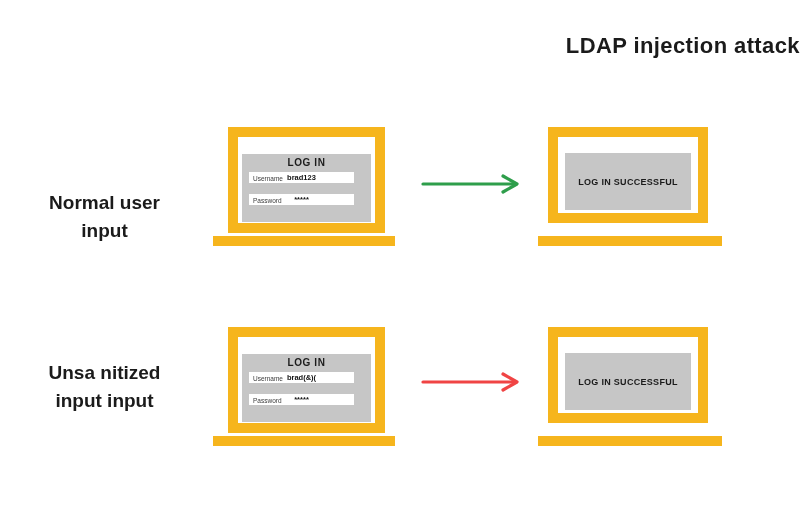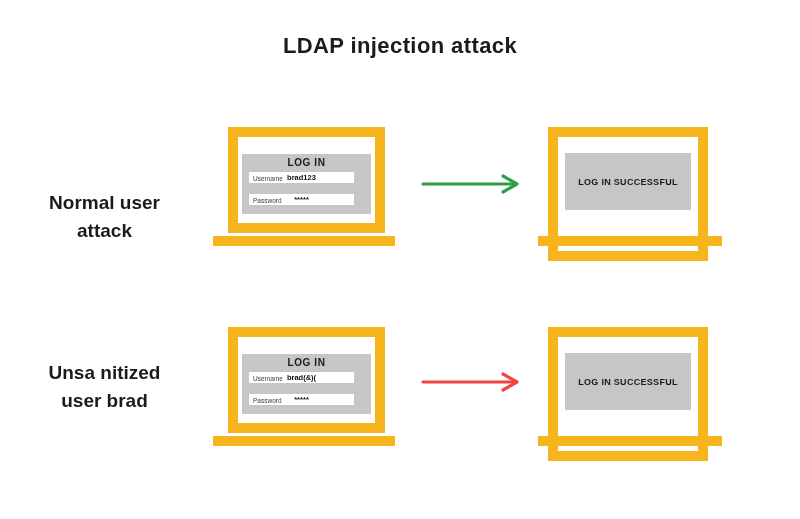--- a/index.html
+++ b/index.html
@@ -10,21 +10,21 @@
     background: #ffffff;
     font-family: "Liberation Sans", sans-serif;
     overflow: hidden;
   }
   .title {
     position: absolute;
     top: 33px;
     left: 0;
     width: 100%;
     margin: 0;
-    text-align: center;
+    text-align: right;
     font-size: 22px;
     font-weight: 700;
     letter-spacing: 0.4px;
     color: var(--text);
   }
   .row-label {
     position: absolute;
     left: 12px;
     width: 185px;
     text-align: center;
@@ -36,40 +36,40 @@
   .row-label-1 { top: 162px; margin-top: 27px; }
   .row-label-2 { top: 359px; }
 
   .laptop-screen {
     position: absolute;
     box-sizing: border-box;
     border: 10px solid var(--yellow);
     background: #ffffff;
   }
   .screen-a { left: 228px; width: 157px; height: 106px; }
-  .screen-b { left: 548px; width: 160px; height: 134px; padding-left: 41px; }
+  .screen-b { left: 548px; width: 160px; height: 96px; padding-left: 41px; }
   .row1 { top: 127px; }
   .row2 { top: 327px; }
 
   .laptop-base {
     position: absolute;
     height: 10px;
     background: var(--yellow);
   }
   .base-a { left: 213px; width: 182px; }
   .base-b { left: 538px; width: 184px; }
   .base-row1 { top: 236px; }
   .base-row2 { top: 436px; }
 
   .login-panel {
     position: absolute;
     left: 4px;
     top: 17px;
     width: 129px;
-    height: 60px;
+    height: 68px;
     background: var(--panel);
   }
   .login-heading {
     text-align: center;
     font-size: 10px;
     font-weight: 700;
     letter-spacing: 0.6px;
     padding-top: 3px;
     color: var(--text);
   }
@@ -129,21 +129,21 @@
 </style>
 </head>
 <body>
 
 <div class="canvas">
 
   <h1 class="title">LDAP injection attack</h1>
 
   <div class="row-label row-label-1">
     <div>Normal user</div>
-    <div>attack</div>
+    <div>input</div>
   </div>
 
   <div class="laptop-screen screen-a row1">
     <div class="login-panel">
       <div class="login-heading">LOG IN</div>
       <div class="input-row first">
         <span class="field-label">Username</span>
         <span class="field-value">brad123</span>
       </div>
       <div class="input-row second">
@@ -161,21 +161,21 @@
 
   <div class="laptop-screen screen-b row1">
     <div class="result-screen">
       <span class="result-text">LOG IN SUCCESSFUL</span>
     </div>
   </div>
   <div class="laptop-base base-b base-row1"></div>
 
   <div class="row-label row-label-2">
     <div>Unsa nitized</div>
-    <div>user brad</div>
+    <div>input input</div>
   </div>
 
   <div class="laptop-screen screen-a row2">
     <div class="login-panel">
       <div class="login-heading">LOG IN</div>
       <div class="input-row first">
         <span class="field-label">Username</span>
         <span class="field-value">brad(&amp;)(</span>
       </div>
       <div class="input-row second">

